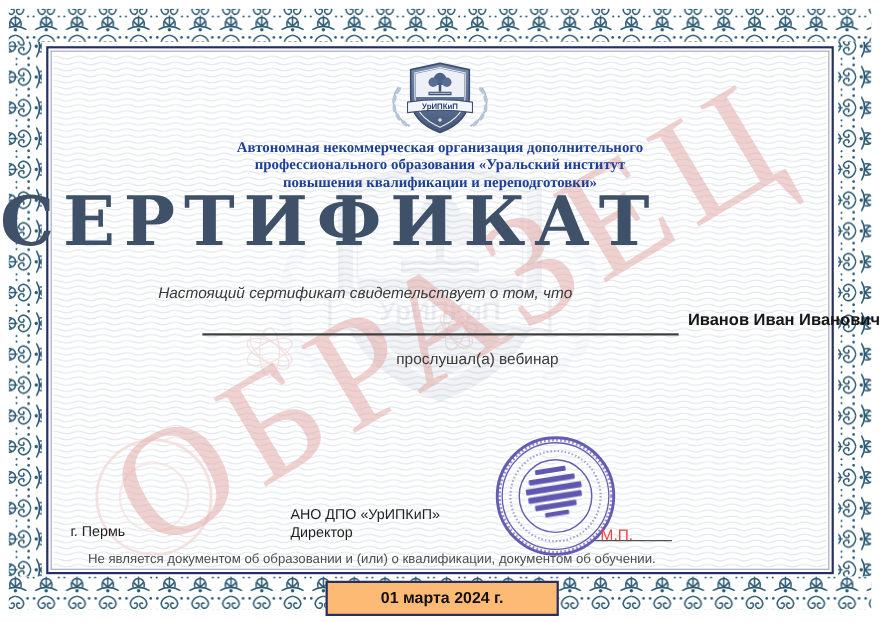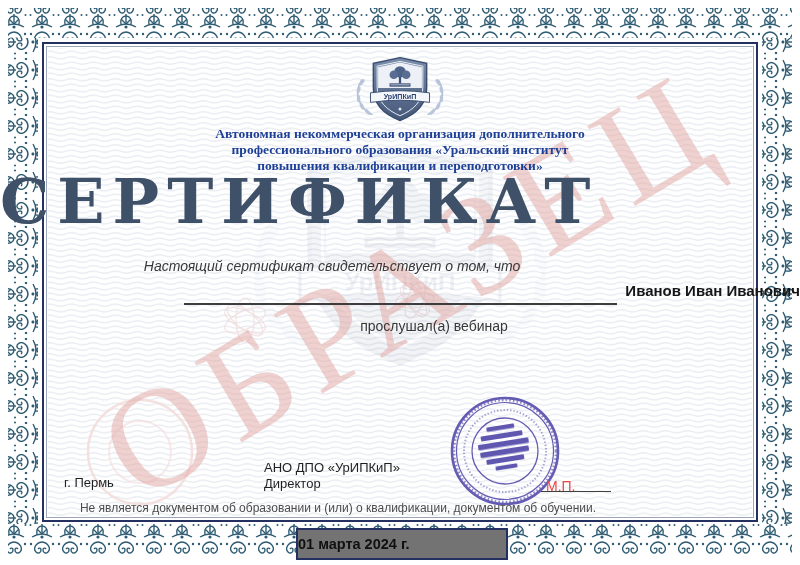--- a/index.html
+++ b/index.html
@@ -43,21 +43,21 @@
     font-size:14px;font-weight:700;line-height:19px;color:#141414;
   }
   .stamp{position:absolute;left:448px;top:394px;width:114px;height:114px;}
   .director{position:absolute;left:264px;top:460px;font-size:13px;line-height:15.5px;color:#1f1f1f;}
   .city{position:absolute;left:64px;top:475px;font-size:13px;color:#1f1f1f;}
   .mp{position:absolute;left:502px;top:478px;font-size:14px;color:#ef4444;margin-left:44px;}
   .sig-line{position:absolute;left:541px;top:491px;width:70px;height:0;border-top:1.5px solid #3f3f3f;}
   .disclaimer{position:absolute;left:0;top:501px;width:676px;text-align:center;font-size:12px;color:#4c4c4c;}
   .date-box{
     position:absolute;left:296px;top:528px;width:208px;height:28px;z-index:5;
-    background:#737373;border:2px solid #24305f;display:flex;align-items:center;justify-content:flex-start;
+    background:#fdba74;border:2px solid #24305f;display:flex;align-items:center;justify-content:center;
     font-size:14.5px;font-weight:700;color:#101010;
   }
   .defs-holder{position:absolute;width:0;height:0;overflow:hidden;}
 </style>
 </head>
 <body>
 
 <div class="cert">
 
   <svg class="defs-holder" aria-hidden="true">

